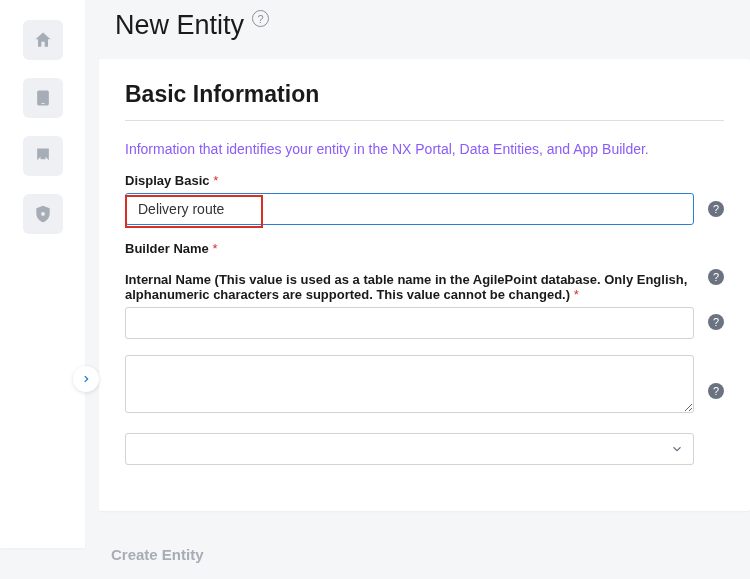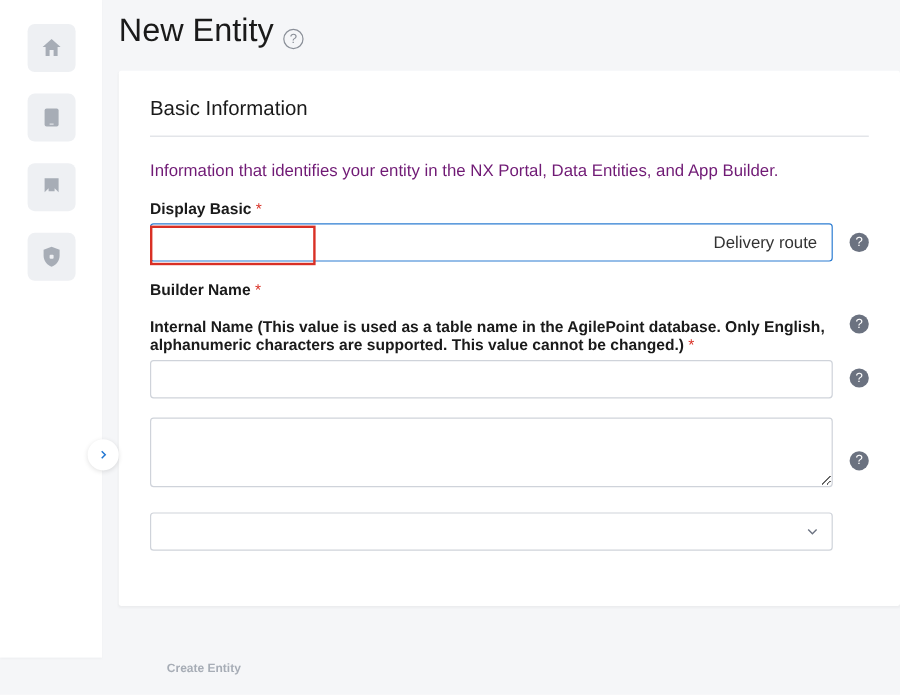--- a/index.html
+++ b/index.html
@@ -58,22 +58,23 @@
       top: 0;
       width: 651px;
       height: 579px;
     }
     .page-title {
       font-size: 27px;
       font-weight: 400;
       color: #1a1a1a;
       padding: 10px 0 18px 0;
       display: flex;
-      align-items: flex-end;
+      align-items: flex-start;
       gap: 8px;
+      margin-left: 16px;
     }
     .help-circle {
       width: 17px;
       height: 17px;
       border: 1px solid #8a8f98;
       border-radius: 50%;
       display: inline-flex;
       align-items: center;
       justify-content: center;
       font-size: 11px;
@@ -81,33 +82,33 @@
       cursor: pointer;
     }
     .card {
       background: #fff;
       border-radius: 2px;
       padding: 22px 26px 30px 26px;
       box-shadow: 0 1px 2px rgba(0,0,0,0.04);
       position: relative;
     }
     .section-title {
-      font-size: 17px;
-      font-weight: 400;
+      font-size: 23px;
+      font-weight: 700;
       color: #1a1a1a;
       margin-bottom: 12px;
     }
     .divider {
       border: none;
       border-top: 1px solid #dcdfe4;
       margin-bottom: 20px;
     }
     .section-desc {
       font-size: 14px;
-      color: #701a75;
+      color: #8b5cf6;
       margin-bottom: 16px;
     }
     .field-row {
       position: relative;
       margin-bottom: 16px;
       padding-right: 30px;
     }
     .field-label {
       font-size: 13px;
       font-weight: 700;
@@ -118,21 +119,20 @@
     .req { color: #d93025; font-weight: 400; }
     .text-input, .textarea-input, .select-input {
       width: 100%;
       border: 1px solid #cfd3da;
       border-radius: 3px;
       padding: 7px 12px;
       font-size: 14px;
       font-family: inherit;
       background: #fff;
       color: #333;
-      text-align: right;
     }
     .text-input.highlight {
       border: 1px solid #2d7dd2;
       position: relative;
     }
     .highlight-overlay {
       position: absolute;
       border: 2px solid #d93025;
       pointer-events: none;
       top: 22px;
@@ -173,25 +173,24 @@
       color: #fff;
       font-size: 11px;
       cursor: pointer;
     }
     .field-row.desc-row .help-dot { top: 28px; }
     .field-row.internal-row .help-dot { top: 42px; }
     .footer-btn {
       position: absolute;
       left: 111px;
       bottom: 16px;
-      font-size: 10px;
+      font-size: 15px;
       font-weight: 700;
       color: #a7adb6;
       cursor: pointer;
-      margin-left: 28px;
     }
   </style>
 </head>
 <body>
 
 <div class="sidebar">
   <div class="nav-icon">
     <svg width="20" height="20" viewBox="0 0 24 24">
         <path d="M12 3l9 8h-3v9h-4v-6H10v6H6v-9H3z"></path>
       </svg>

